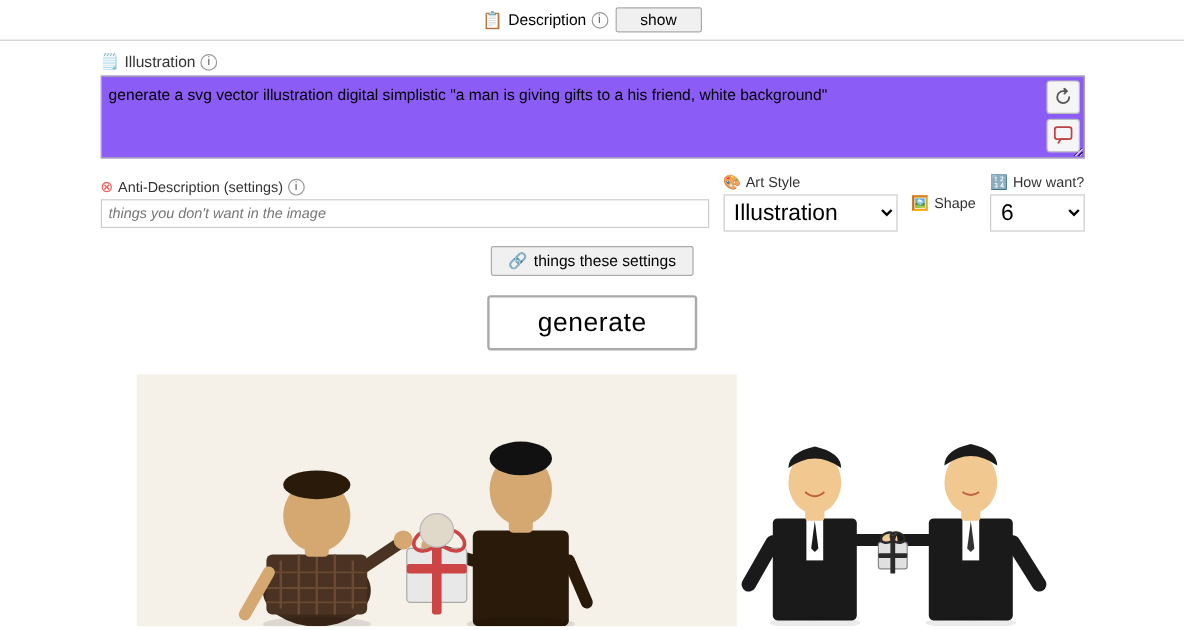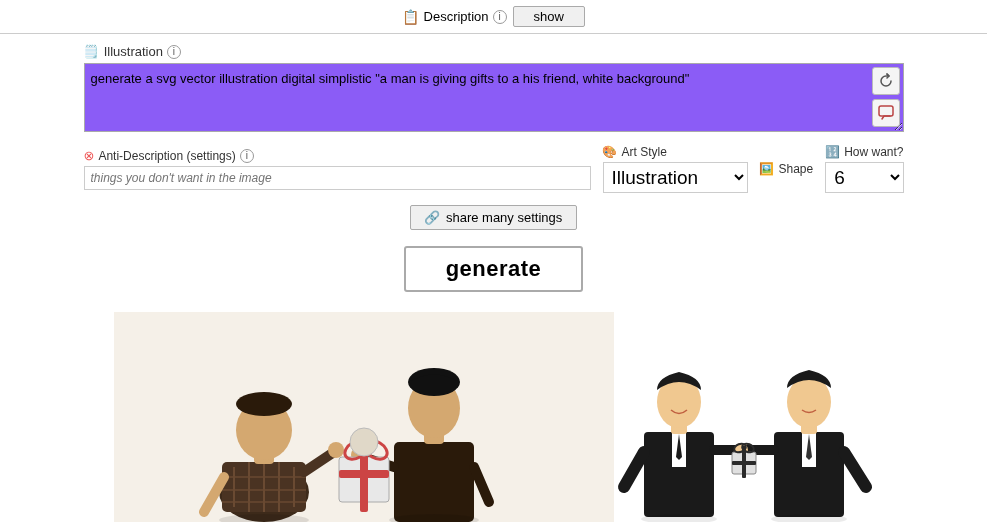--- a/index.html
+++ b/index.html
@@ -178,21 +178,20 @@
     }
     .generate-btn {
       font-size: 22px;
       padding: 8px 40px;
       border: 2px solid #aaa;
       background: #fff;
       cursor: pointer;
       font-family: Arial, sans-serif;
       border-radius: 3px;
       letter-spacing: 0.5px;
-      font-weight: bold;
     }
 
     
     .gallery {
       display: flex;
       flex-direction: row;
       justify-content: center;
       margin-top: 20px;
       gap: 0;
       overflow: hidden;
@@ -304,21 +303,21 @@
         <option>4</option><option>5</option><option selected="">6</option>
         <option>7</option><option>8</option><option>9</option><option>10</option>
       </select>
     </div>
 
   </div>
 
   <div class="share-row">
     <button class="share-btn">
       <span>🔗</span>
-      <span>share many settings</span>
+      <span>things these settings</span>
     </button>
   </div>
 
   <div class="generate-row">
     <button class="generate-btn">generate</button>
   </div>
 
   <div class="gallery">
 
     <div class="gallery-left">

